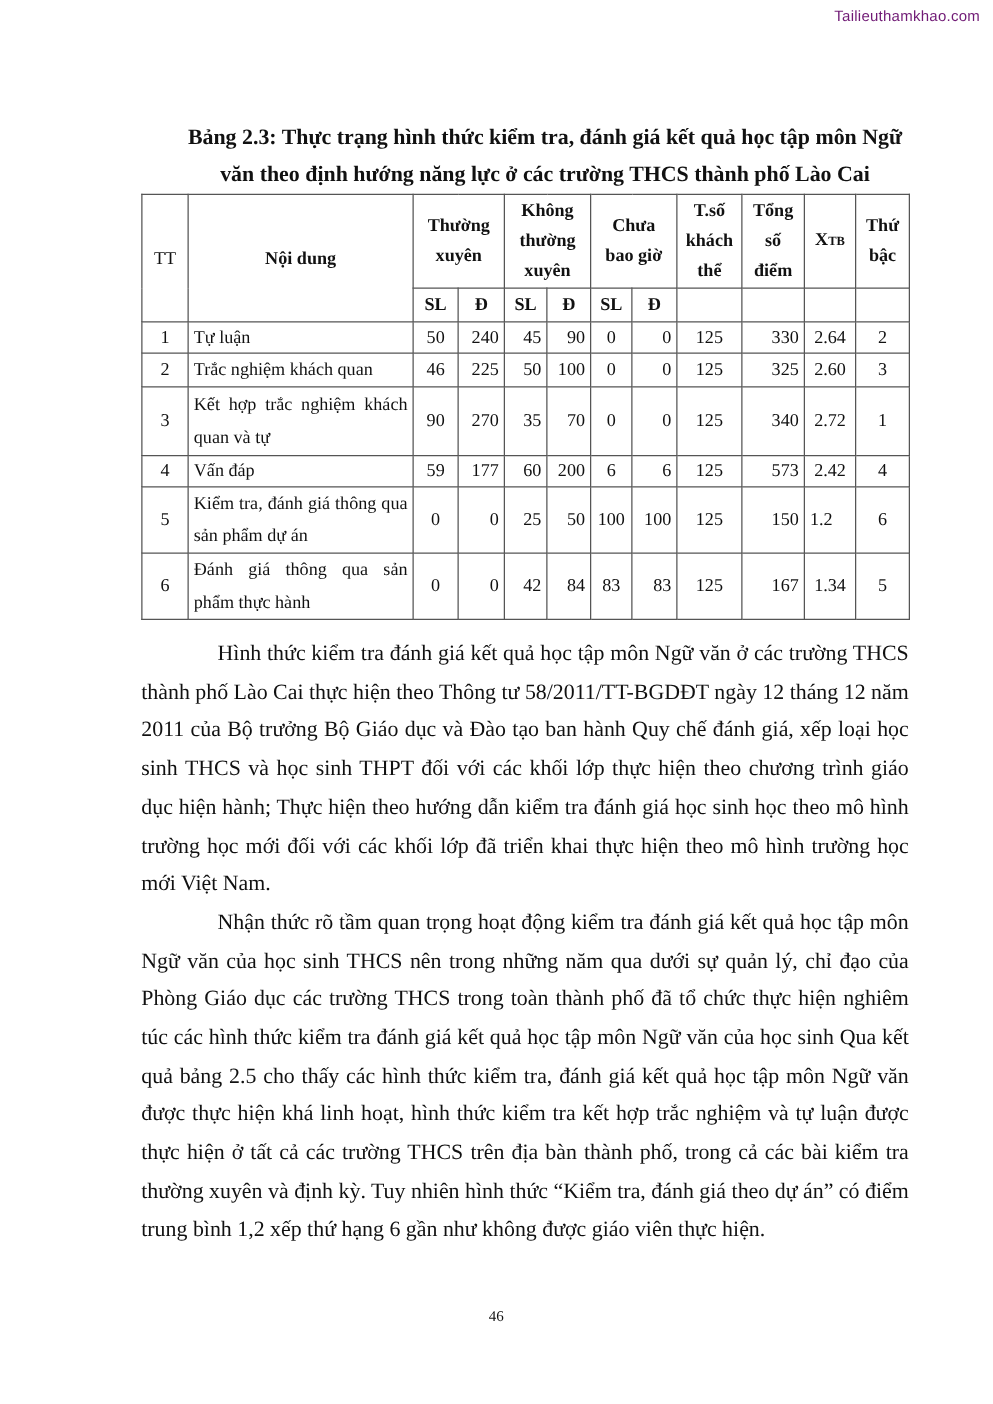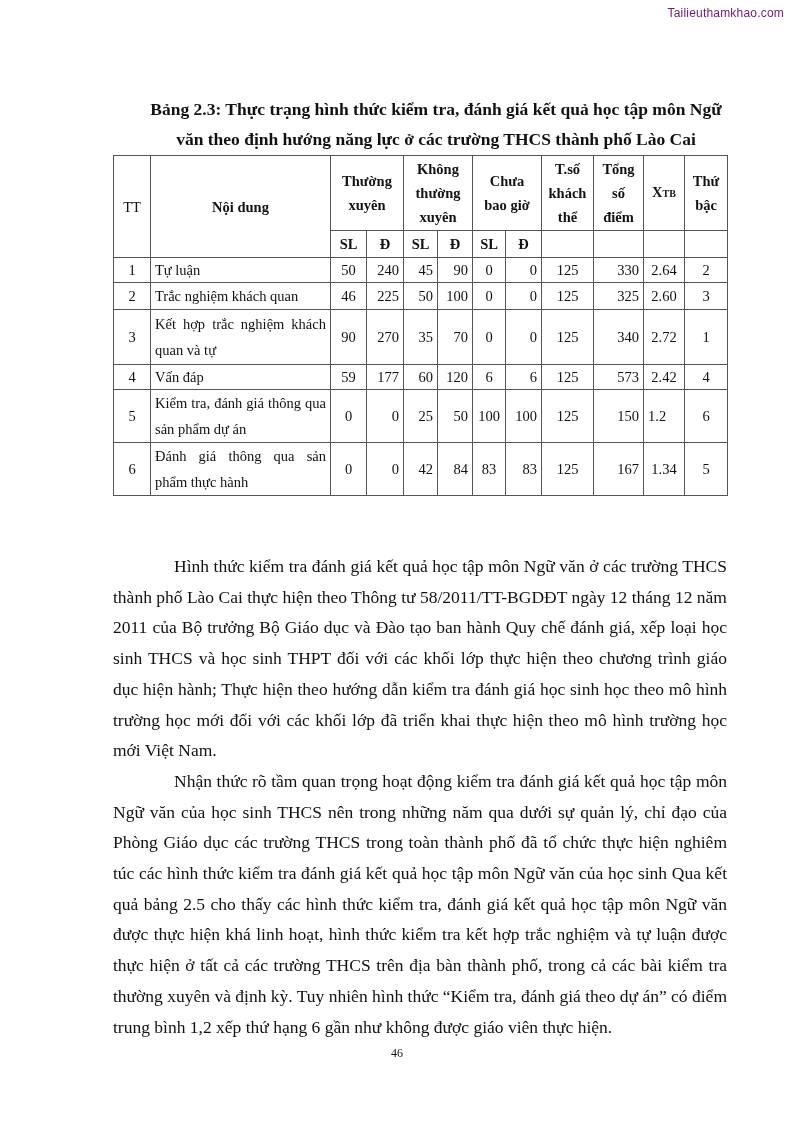--- a/index.html
+++ b/index.html
@@ -116,21 +116,21 @@
     <td class="r">340</td>
     <td class="c">2.72</td>
     <td class="c">1</td>
   </tr>
   <tr style="height:25px">
     <td class="c">4</td>
     <td class="l">Vấn đáp</td>
     <td class="c">59</td>
     <td class="r">177</td>
     <td class="r">60</td>
-    <td class="r">120</td>
+    <td class="r">200</td>
     <td class="c">6</td>
     <td class="r">6</td>
     <td class="c">125</td>
     <td class="r">573</td>
     <td class="c">2.42</td>
     <td class="c">4</td>
   </tr>
   <tr style="height:52px">
     <td class="c">5</td>
     <td class="just">Kiểm tra, đánh giá thông qua sản phẩm dự án</td>
@@ -155,18 +155,18 @@
     <td class="c">83</td>
     <td class="r">83</td>
     <td class="c">125</td>
     <td class="r">167</td>
     <td class="c">1.34</td>
     <td class="c">5</td>
   </tr>
 </tbody>
   </table>
 
-<div class="body-text" style="top:507px;margin-top:44px;">
+<div class="body-text" style="top:507px;">
   <p>Hình thức kiểm tra đánh giá kết quả học tập môn Ngữ văn ở các trường THCS thành phố Lào Cai thực hiện theo Thông tư 58/2011/TT-BGDĐT ngày 12 tháng 12 năm 2011 của Bộ trưởng Bộ Giáo dục và Đào tạo ban hành Quy chế đánh giá, xếp loại học sinh THCS và học sinh THPT đối với các khối lớp thực hiện theo chương trình giáo dục hiện hành; Thực hiện theo hướng dẫn kiểm tra đánh giá học sinh học theo mô hình trường học mới đối với các khối lớp đã triển khai thực hiện theo mô hình trường học mới Việt Nam.</p>
   <p>Nhận thức rõ tầm quan trọng hoạt động kiểm tra đánh giá kết quả học tập môn Ngữ văn của học sinh THCS nên trong những năm qua dưới sự quản lý, chỉ đạo của Phòng Giáo dục các trường THCS trong toàn thành phố đã tổ chức thực hiện nghiêm túc các hình thức kiểm tra đánh giá kết quả học tập môn Ngữ văn của học sinh Qua kết quả bảng 2.5 cho thấy các hình thức kiểm tra, đánh giá kết quả học tập môn Ngữ văn được thực hiện khá linh hoạt, hình thức kiểm tra kết hợp trắc nghiệm và tự luận được thực hiện ở tất cả các trường THCS trên địa bàn thành phố, trong cả các bài kiểm tra thường xuyên và định kỳ. Tuy nhiên hình thức “Kiểm tra, đánh giá theo dự án” có điểm trung bình 1,2 xếp thứ hạng 6 gần như không được giáo viên thực hiện.</p>
 </div>
 
 <div class="page-num">46</div>
 
 </body></html>

